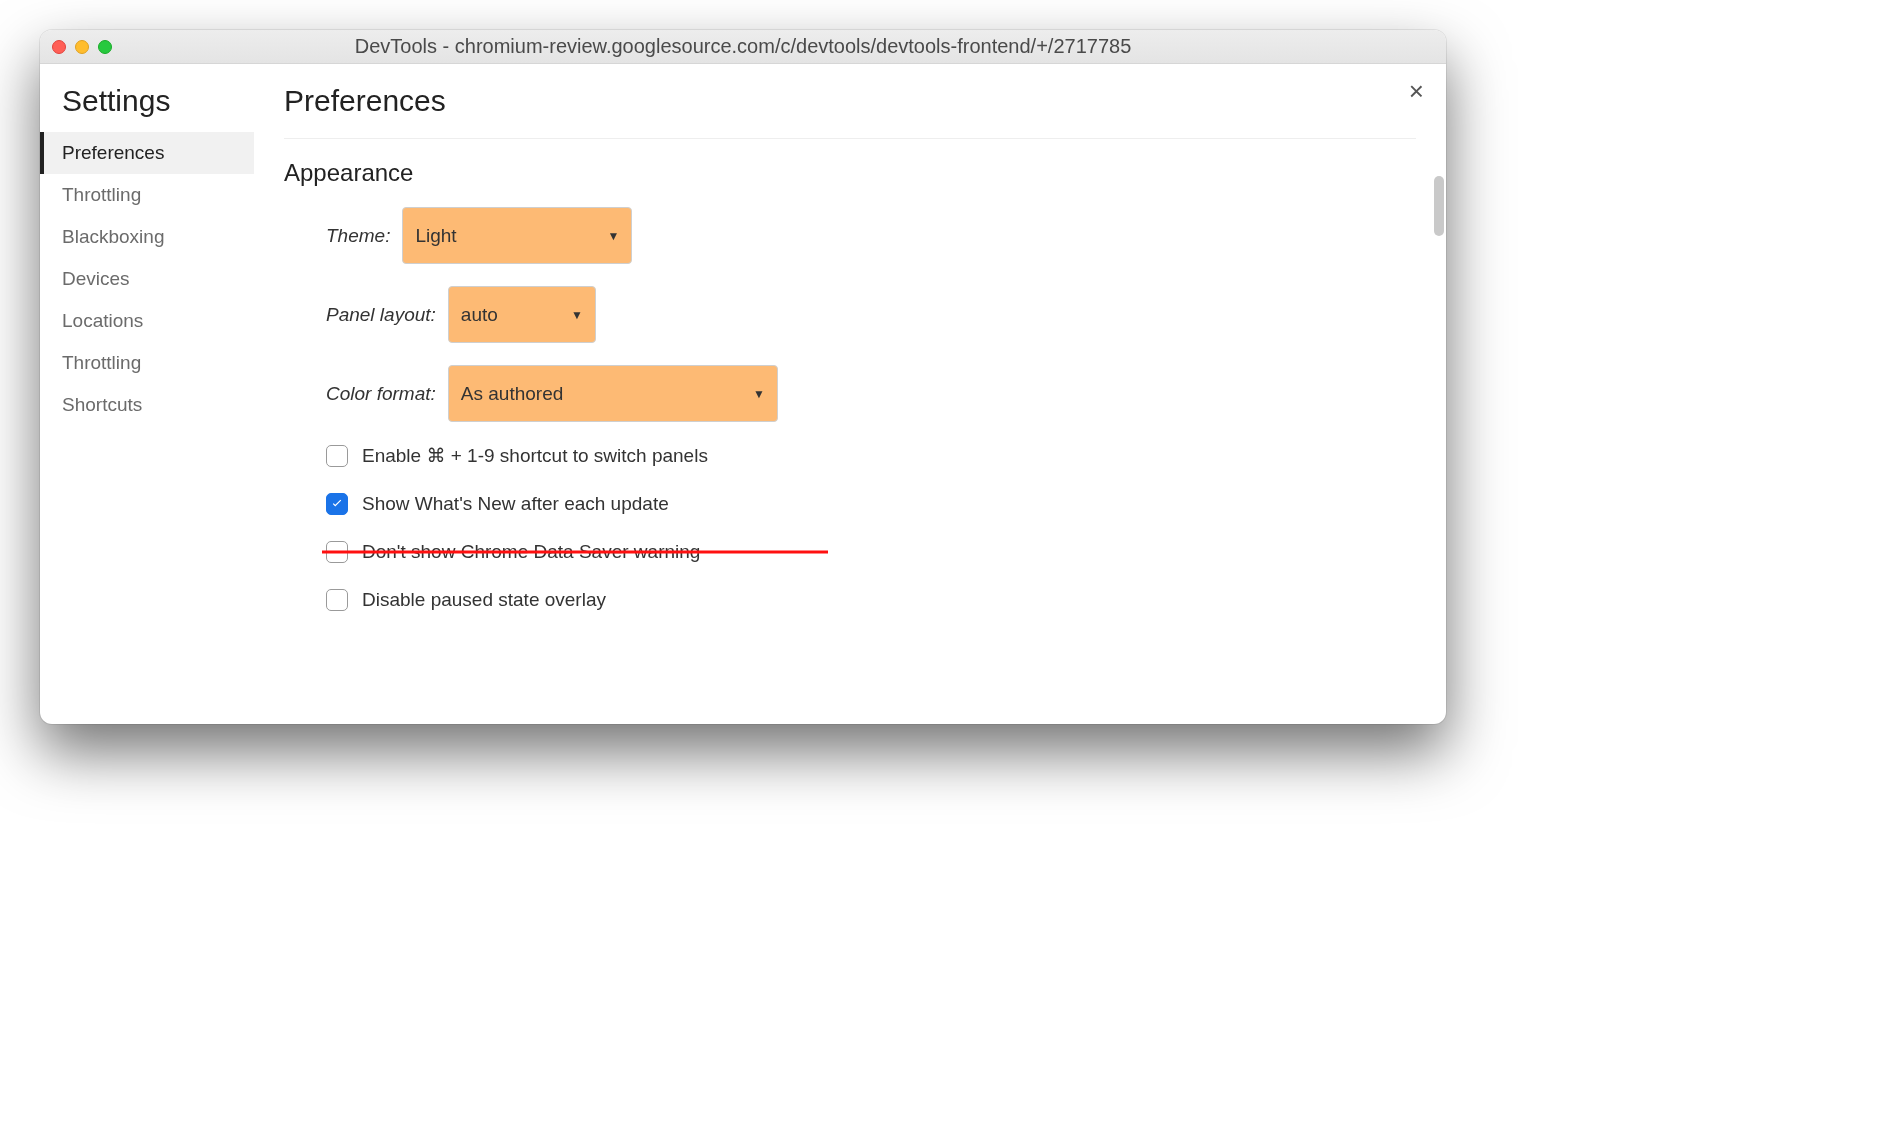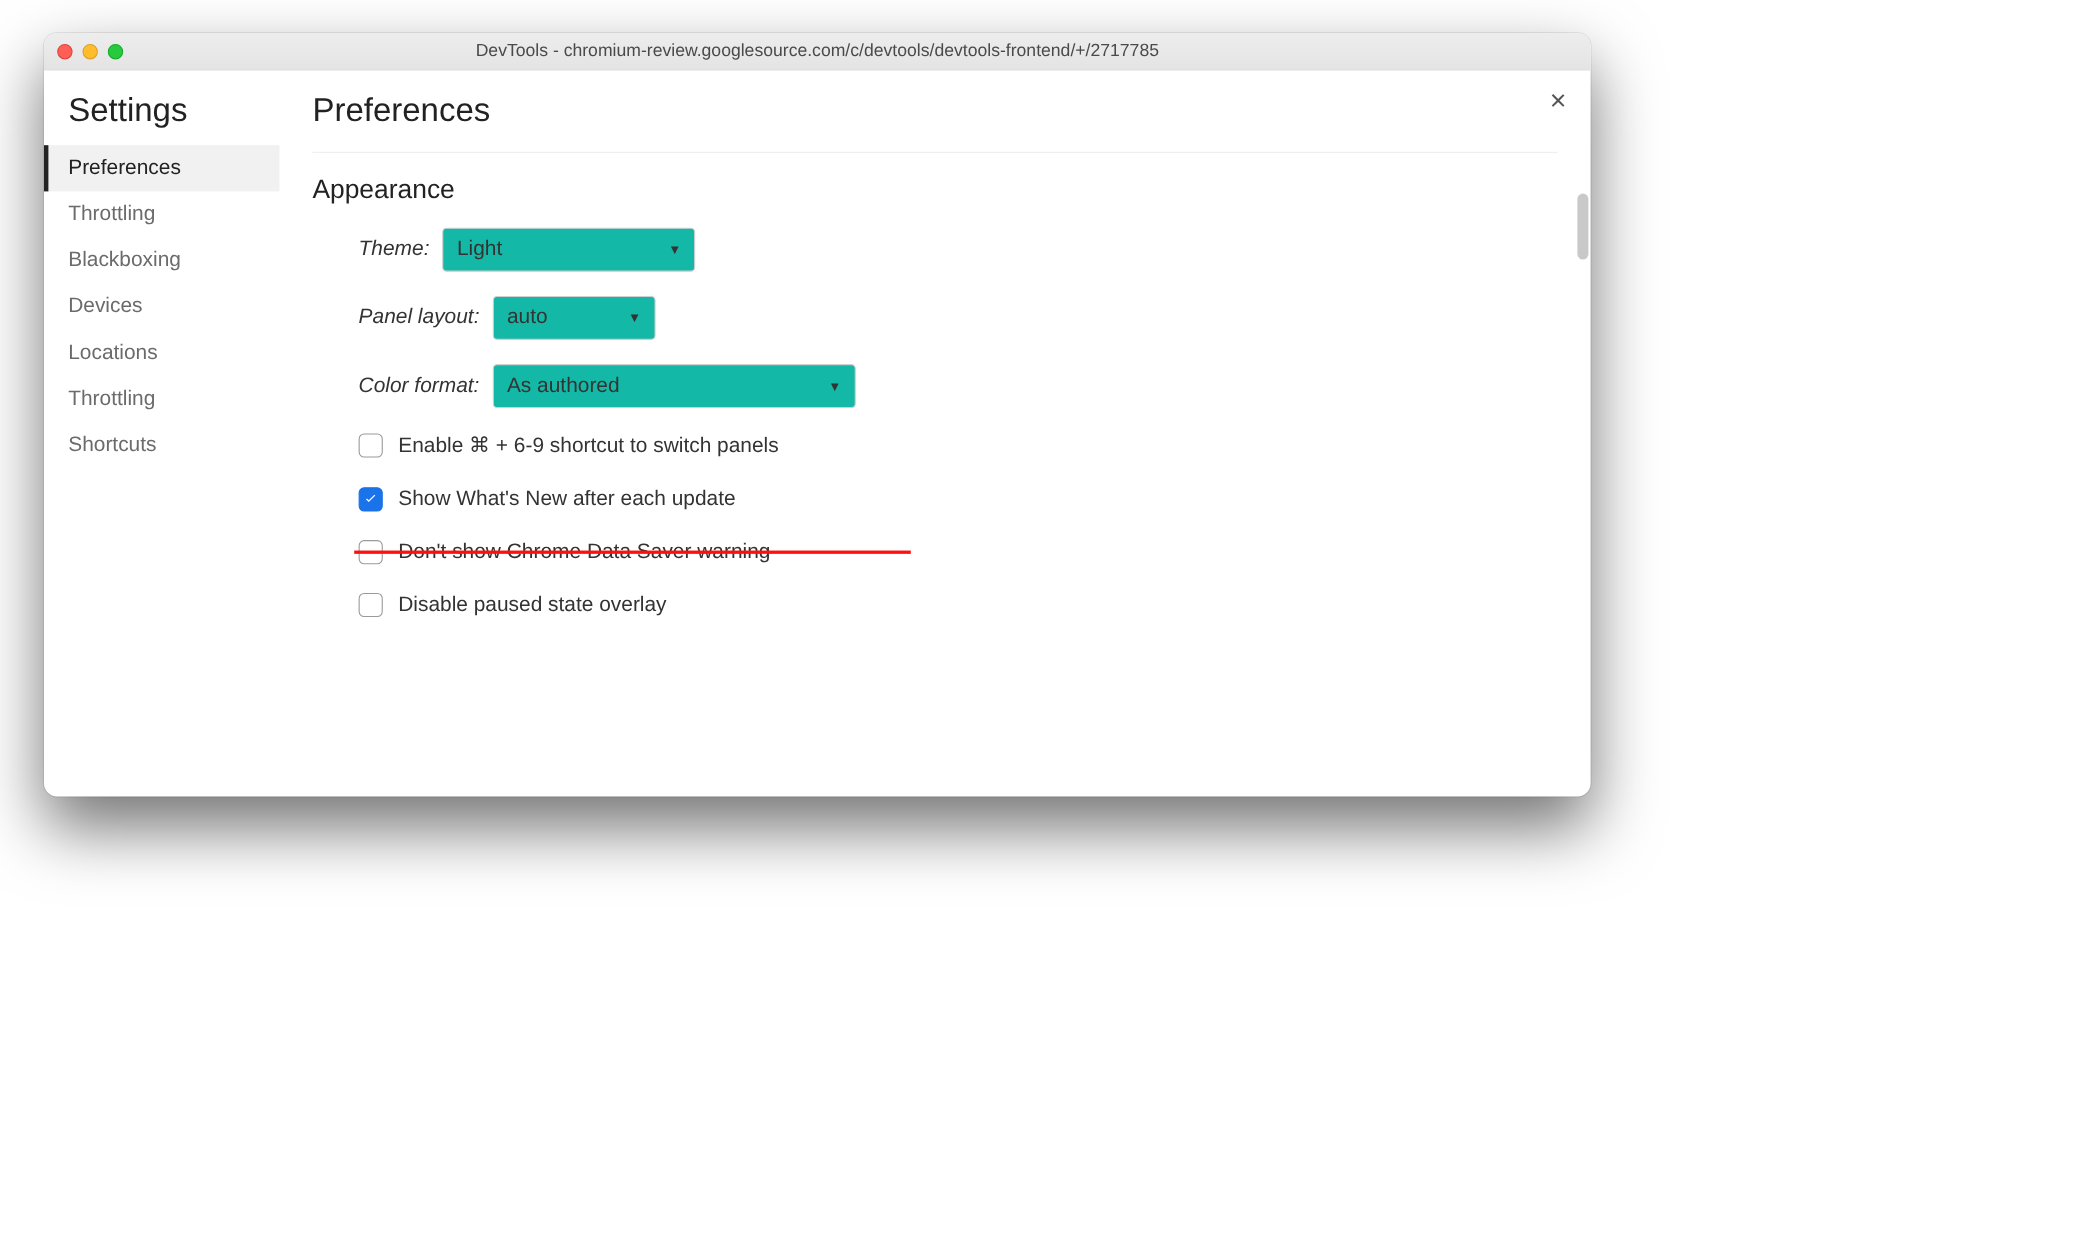--- a/index.html
+++ b/index.html
@@ -35,21 +35,21 @@
     align-items: center;
   }
   .tl { width: 14px; height: 14px; border-radius: 50%; }
   .tl.red { background: #ff5f56; border: 0.5px solid #e0443e; }
   .tl.yellow { background: #ffbd2e; border: 0.5px solid #dea123; }
   .tl.green { background: #27c93f; border: 0.5px solid #1aab29; }
   .title-text {
     position: absolute;
     left: 0; right: 0;
     text-align: center;
-    font-size: 16px;
+    font-size: 20px;
     color: #4a4a4a;
     pointer-events: none;
   }
   .content-area {
     display: flex;
     height: 660px;
     position: relative;
   }
   .sidebar {
     width: 214px;
@@ -100,23 +100,23 @@
     margin: 0 0 22px 42px;
     font-size: 19px;
     color: #333;
   }
   .form-row label { margin-right: 12px; font-style: italic; }
   .select {
     display: flex;
     align-items: center;
     justify-content: space-between;
     border: 1px solid #cfcfcf;
-    background: #14b8a6;
+    background: #fdba74;
     border-radius: 4px;
-    height: 40px;
+    height: 57px;
     padding: 0 12px;
     font-size: 19px;
     color: #333;
     cursor: pointer;
   }
   .select .caret {
     font-size: 12px;
     color: #333;
     margin-left: 16px;
   }
@@ -229,21 +229,21 @@
         <div class="select" style="width:330px">
           <span>As authored</span>
           <span class="caret">▼</span>
         </div>
       </div>
 
       <div class="check-row">
         <div class="checkbox">
           
         </div>
-        <span>Enable ⌘ + 6-9 shortcut to switch panels</span>
+        <span>Enable ⌘ + 1-9 shortcut to switch panels</span>
       </div>
 
       <div class="check-row">
         <div class="checkbox checked">
           <svg viewBox="0 0 24 24">
               <path fill="#fff" d="M9 16.2l-4.2-4.2 1.4-1.4L9 13.4l8.8-8.8 1.4 1.4z"></path>
             </svg>
         </div>
         <span>Show What's New after each update</span>
       </div>

